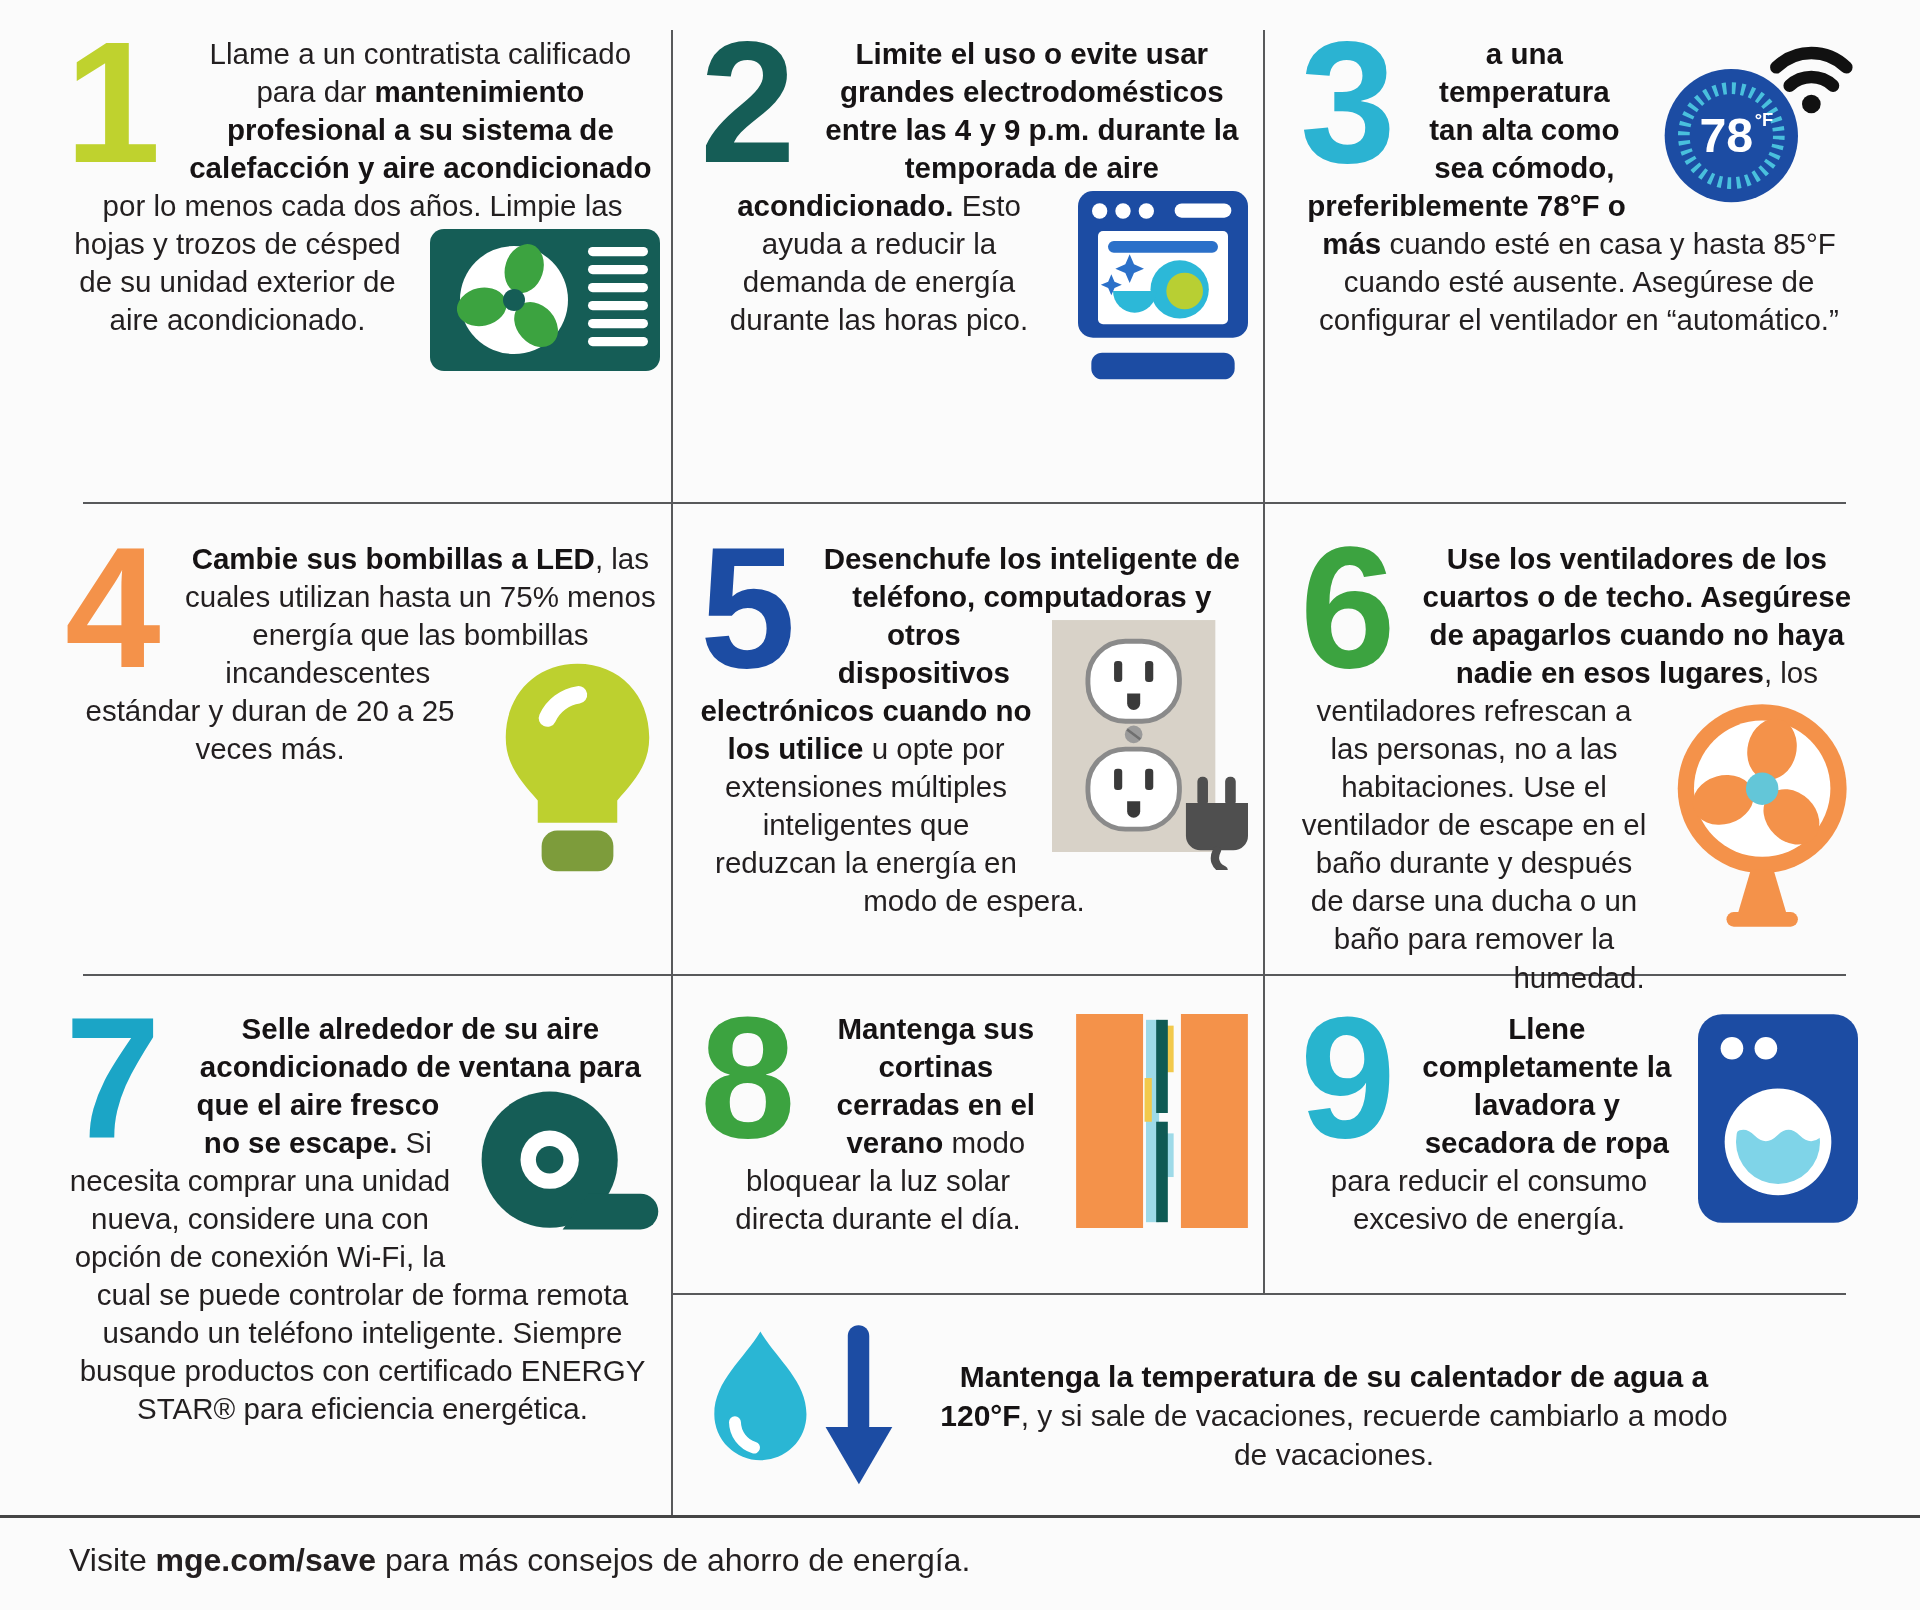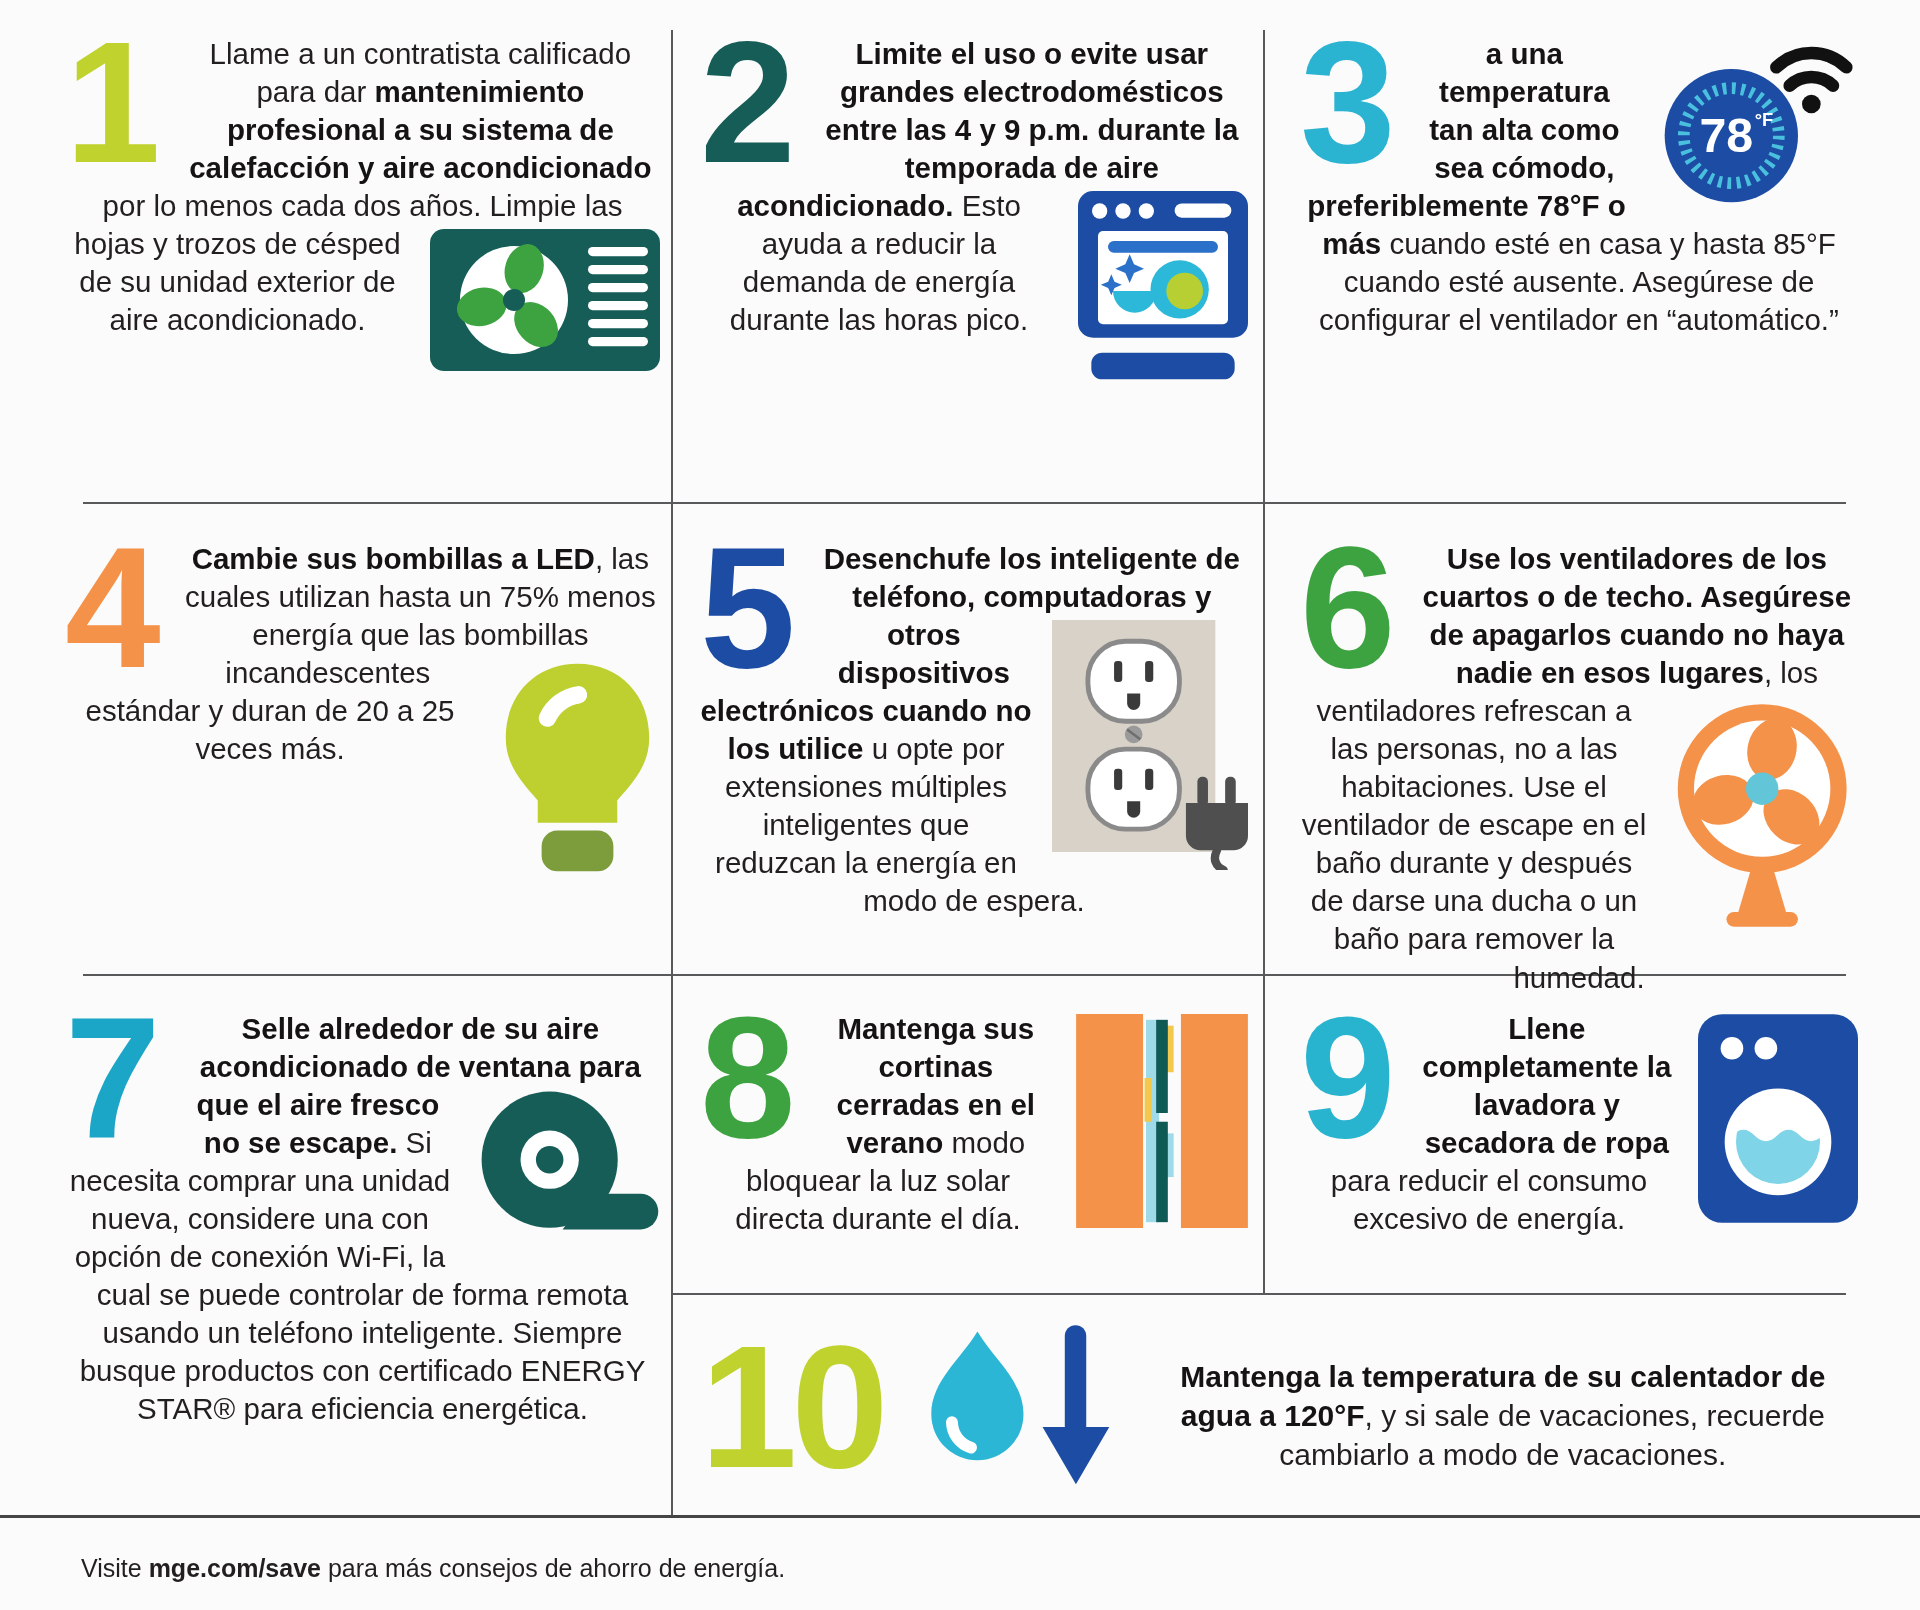--- a/index.html
+++ b/index.html
@@ -14,21 +14,21 @@
   .icon-fl svg{display:block;}
   
   .row10{display:flex;align-items:center;gap:34px;}
   .row10 .num10{font-size:175px;font-weight:800;line-height:0.78;letter-spacing:-6px;}
   .row10 .txt{font-size:30px;max-width:790px;margin-top:18px;}
   
   .vline,.hline{position:absolute;background:#58595b;}
   .vline{width:2px;}
   .hline{height:2px;}
   .hline.heavy{height:3px;background:#454545;}
-  .footer{position:absolute;left:65px;top:1538px;margin:16px;font-size:25px;color:#231f20;}
+  .footer{position:absolute;left:65px;top:1538px;margin:4px;font-size:32px;color:#231f20;}
   .footer b{font-weight:800;}
 </style>
 </head>
 <body>
 
 <div id="canvas">
 
   <div class="vline" style="left:671px;top:30px;height:1487px;"></div>
   <div class="vline" style="left:1263px;top:30px;height:1263px;"></div>
   <div class="hline" style="left:83px;top:502px;width:1763px;"></div>
@@ -207,21 +207,20 @@
               <circle cx="49.5" cy="79" r="26"></circle>
             </clipPath>
         <path clip-path="url(#washdoor)" fill="#7fd4e8" d="M21 75 q7 -7 14 0 t14 0 t14 0 t14 0 v35 h-56 z"></path>
       </svg>
         </span><span><b>Llene completamente la lavadora y secadora de ropa</b><span> para reducir el consumo excesivo de energía.</span></span>
     </p>
   </div>
 
   <div class="tip" style="left:700px;top:1322px;width:1150px;">
     <div class="row10">
-      <div class="num10" style="color: rgb(191, 210, 46);">10</div>
       <span><svg width="205" height="167" viewBox="0 0 129 105">
         <path d="M38 6 C48 23 67 37 67 58 a29 29 0 1 1 -58 0 C9 37 28 23 38 6 Z" fill="#2ab6d4"></path>
         <path d="M22 63 a17 17 0 0 0 12 16" stroke="#fff" stroke-width="7.5" fill="none" stroke-linecap="round"></path>
         <rect x="93" y="2" width="13.5" height="70" rx="6.7" fill="#1c4ca3"></rect>
         <path d="M79 66 h42 l-21 36 z" fill="#1c4ca3"></path>
       </svg></span>
       <p class="txt"><b>Mantenga la temperatura de su calentador de agua a 120°F</b><span>, y si sale de vacaciones, recuerde cambiarlo a modo de vacaciones.</span></p>
     </div>
   </div>
 

